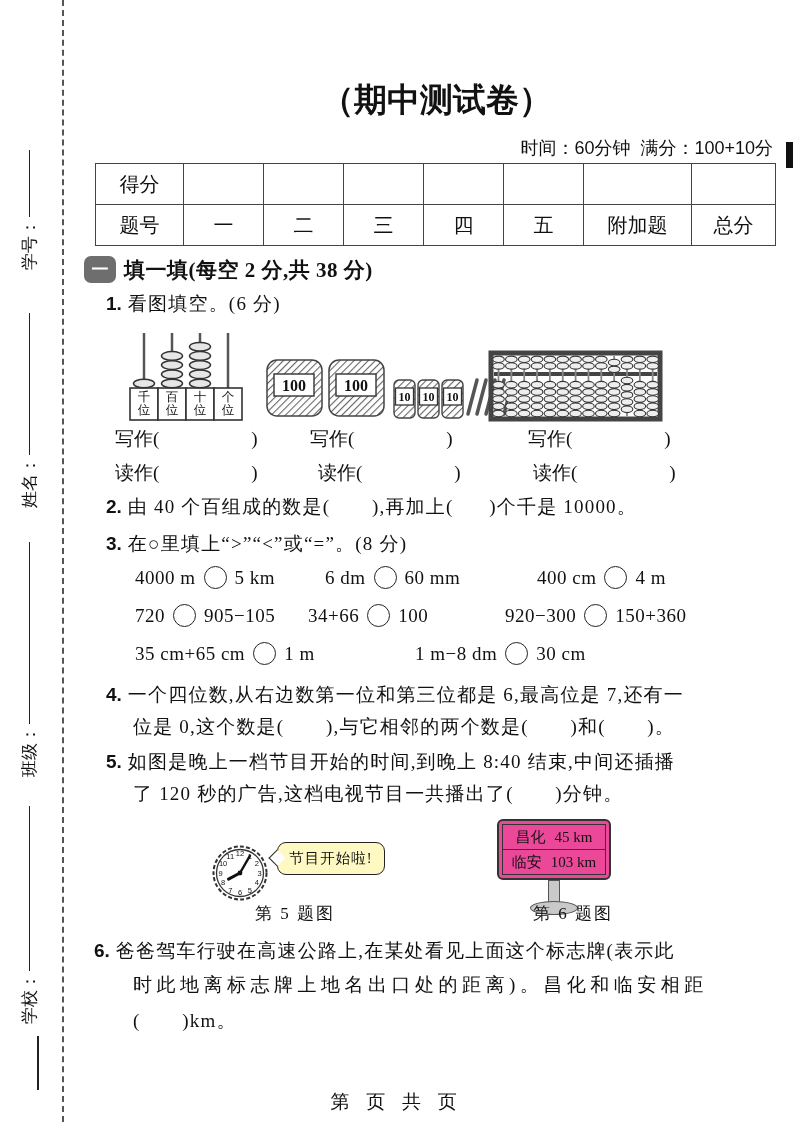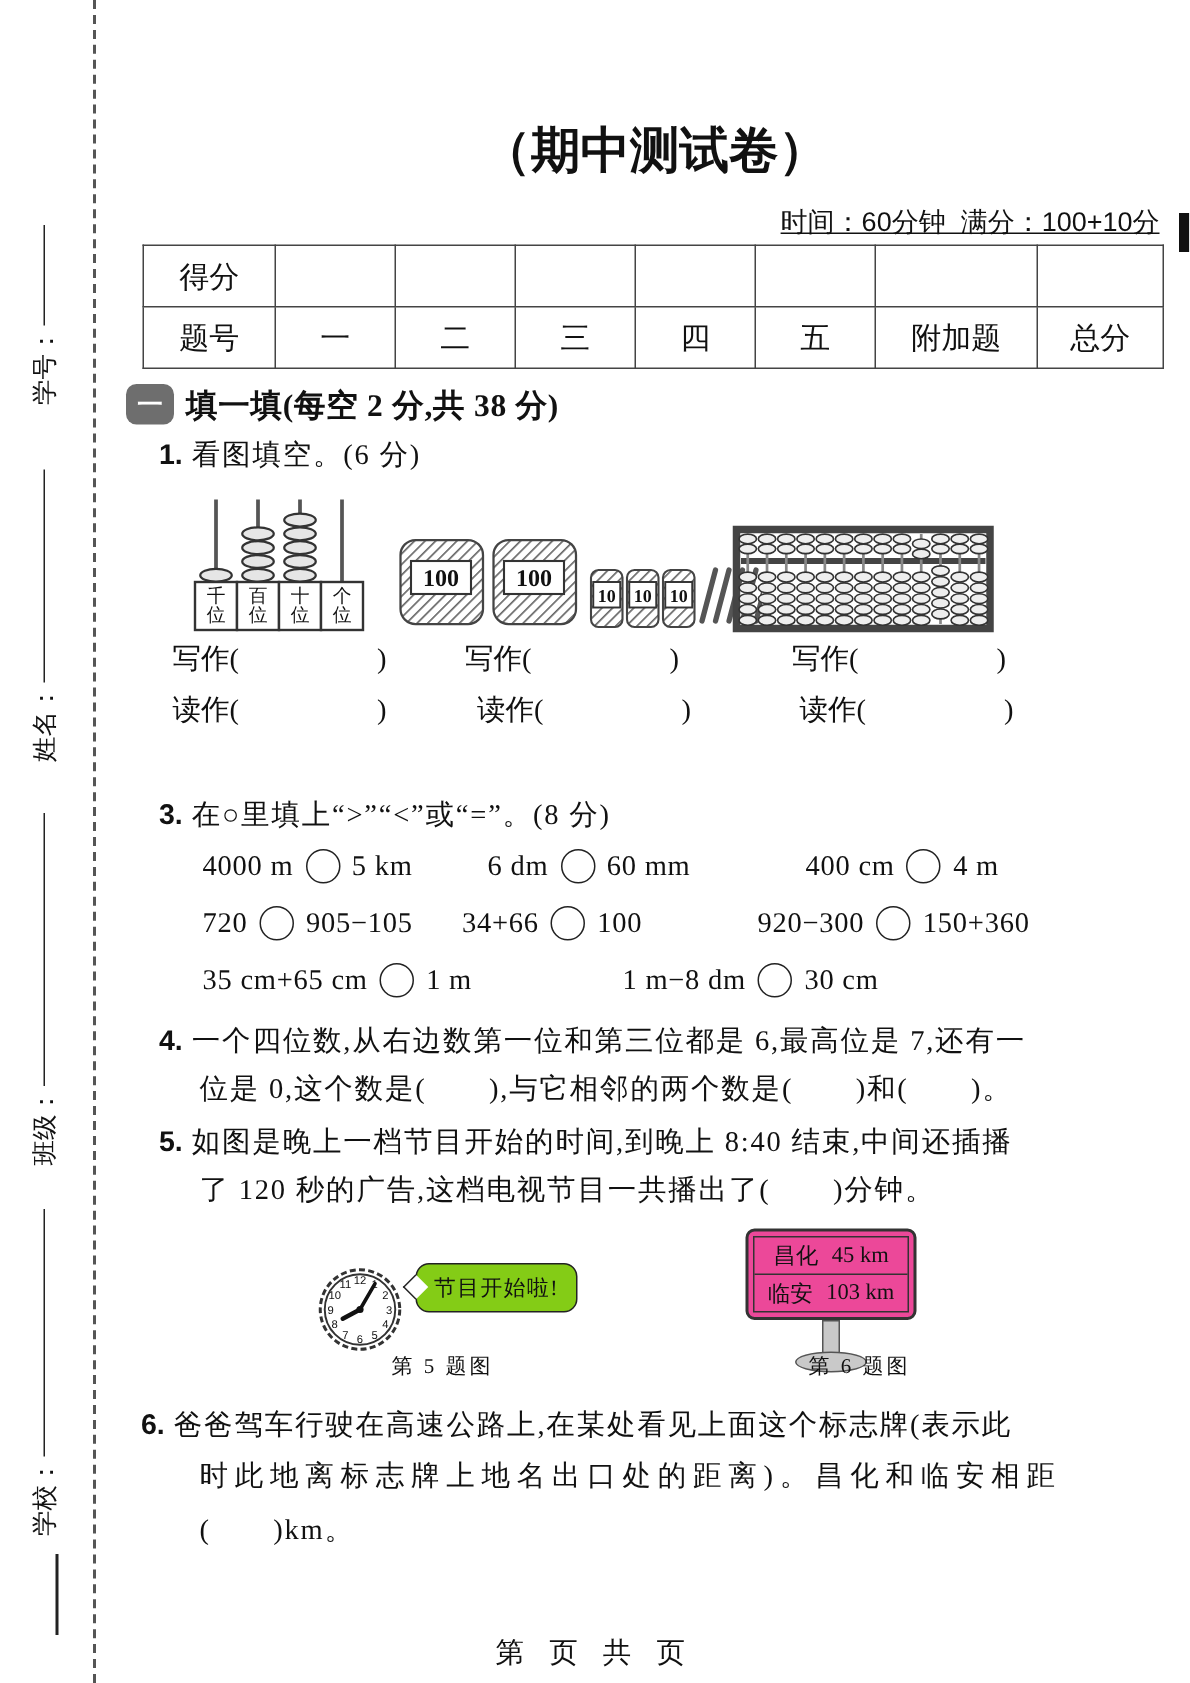--- a/index.html
+++ b/index.html
@@ -5,21 +5,21 @@
   html,body{margin:0;padding:0;background:#fff;}
   #page{position:relative;width:793px;height:1122px;background:#fff;overflow:hidden;
         font-family:"Liberation Serif",serif;color:#111;}
   .t{white-space:pre-wrap;}
   .abs{position:absolute;}
   
   .title{position:absolute;left:85px;right:5px;top:22px;text-align:center;font-size:40px;
          font-weight:bold;font-family:"Liberation Sans",sans-serif;letter-spacing:1px;}
   .subtitle{position:absolute;left:85px;right:5px;top:78px;text-align:center;font-size:33px;
             font-weight:bold;font-family:"Liberation Sans",sans-serif;}
-  .meta{position:absolute;right:20px;top:136px;font-size:18px;font-family:"Liberation Sans",sans-serif;text-decoration:underline;}
+  .meta{position:absolute;right:20px;top:136px;font-size:18px;font-family:"Liberation Sans",sans-serif;}
   .edgetab{position:absolute;right:0;top:142px;width:7px;height:26px;background:#111;}
   
   .dashline{position:absolute;left:62px;top:0;height:1122px;border-left:2px dashed #555;}
   .vgroup{position:absolute;transform:rotate(-90deg);transform-origin:0 0;display:flex;
           align-items:center;height:26px;font-size:17px;white-space:nowrap;}
   .vgroup .vline{flex:1;border-bottom:1.8px solid #222;height:0;margin-left:2px;}
   .tailline{position:absolute;left:37px;top:1036px;height:54px;border-left:2px solid #222;}
   
   table.score{position:absolute;left:95px;top:163px;width:680px;border-collapse:collapse;
               table-layout:fixed;font-family:"Liberation Sans",sans-serif;font-size:20px;}
@@ -34,25 +34,25 @@
   .wide{letter-spacing:4.5px;}
   
   .fillcol{position:absolute;font-size:19px;}
   .gap92{display:inline-block;width:92px;}
   
   .cmp{position:absolute;display:flex;align-items:center;font-size:19px;letter-spacing:.5px;}
   .circ{display:inline-block;width:21px;height:21px;border:1.7px solid #222;border-radius:50%;
         margin:0 8px;flex:0 0 auto;}
   
   .bubble{position:absolute;left:277px;top:842px;width:106px;height:31px;border:1.8px solid #222;
-          border-radius:9px;background:#84cc16;display:flex;align-items:center;justify-content:center;
+          border-radius:9px;background:#fef9c3;display:flex;align-items:center;justify-content:center;
           font-size:14.5px;letter-spacing:1px;}
   .bubble::before{content:'';position:absolute;left:-7px;top:9px;width:11px;height:11px;background:#fff;
           border-left:1.8px solid #222;border-bottom:1.8px solid #222;transform:rotate(45deg);}
-  .caption{position:absolute;font-size:14px;letter-spacing:2px;}
+  .caption{position:absolute;font-size:17px;letter-spacing:2px;}
   .sign{position:absolute;left:497px;top:819px;width:114px;}
   .signbox{border:2.2px solid #333;border-radius:6px;background:#ec4899;padding:3px;}
   .signinner{border:1.4px solid #333;}
   .signrow{display:flex;justify-content:center;gap:9px;align-items:center;height:24px;font-size:15px;}
   .signrow+.signrow{border-top:1.4px solid #333;text-align:right;}
   .pole{width:10px;height:22px;background:#c9c9c9;border:1px solid #555;margin:0 auto;}
   .base{width:46px;height:12px;background:#c9c9c9;border:1px solid #555;border-radius:50%;margin:-3px auto 0;}
   .footer{position:absolute;left:0;right:0;top:1089px;text-align:center;font-size:19px;letter-spacing:6px;}
 </style>
 </head>
@@ -284,20 +284,23 @@
       <ellipse cx="164.7" cy="34.7" rx="5.8" ry="3.3" fill="#eee" stroke="#333" stroke-width="1.1"></ellipse>
     </svg>
 
   <div class="fillcol" style="left:115px;top:426px"><span>写作(</span><span class="gap92"></span><span>)</span></div>
   <div class="fillcol" style="left:310px;top:426px"><span>写作(</span><span class="gap92"></span><span>)</span></div>
   <div class="fillcol" style="left:528px;top:426px"><span>写作(</span><span class="gap92"></span><span>)</span></div>
   <div class="fillcol" style="left:115px;top:460px"><span>读作(</span><span class="gap92"></span><span>)</span></div>
   <div class="fillcol" style="left:318px;top:460px"><span>读作(</span><span class="gap92"></span><span>)</span></div>
   <div class="fillcol" style="left:533px;top:460px"><span>读作(</span><span class="gap92"></span><span>)</span></div>
 
+  <div class="qline" style="left:106px;top:494px">
+    <span class="qnum">2.</span><span class="t">由 40 个百组成的数是(       ),再加上(      )个千是 10000。</span>
+  </div>
 
   <div class="qline" style="left:106px;top:531px">
     <span class="qnum">3.</span><span class="t">在○里填上“&gt;”“&lt;”或“=”。(8 分)</span>
   </div>
   <div class="cmp" style="left:135px;top:566px">
       <span class="t">4000 m</span>
       <span class="circ"></span>
       <span class="t">5 km</span>
     </div>
   <div class="cmp" style="left:325px;top:566px">

